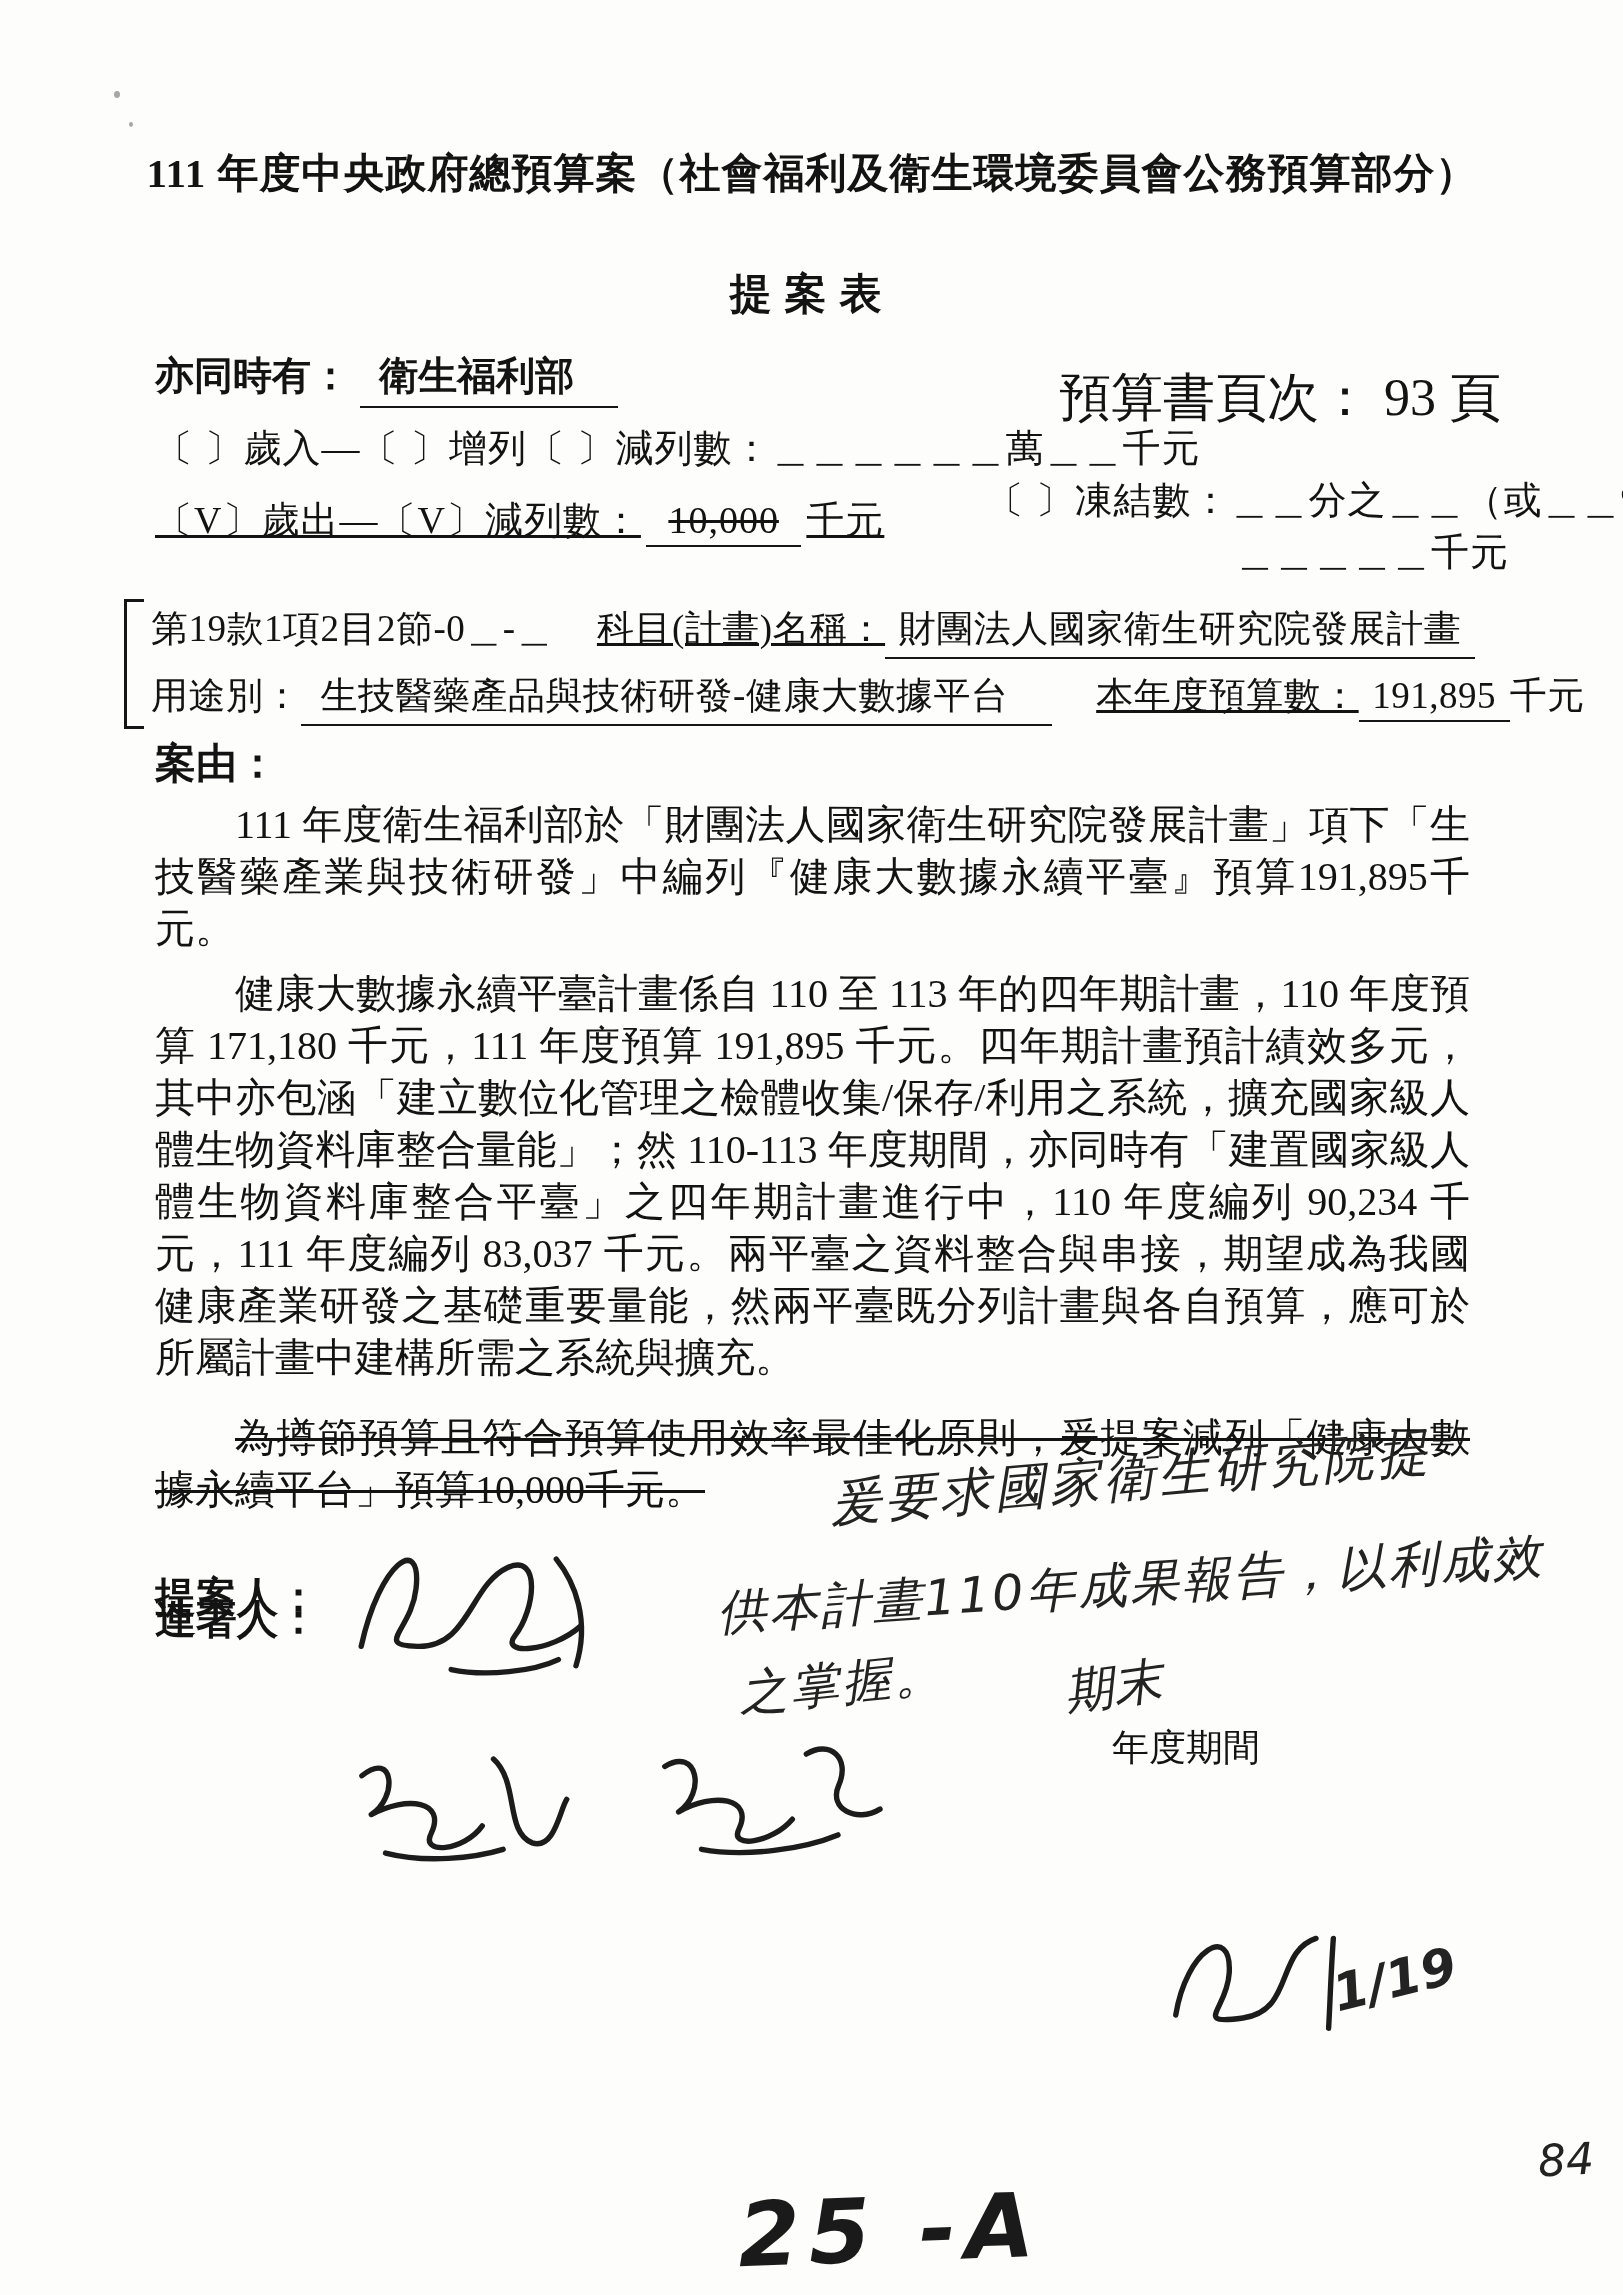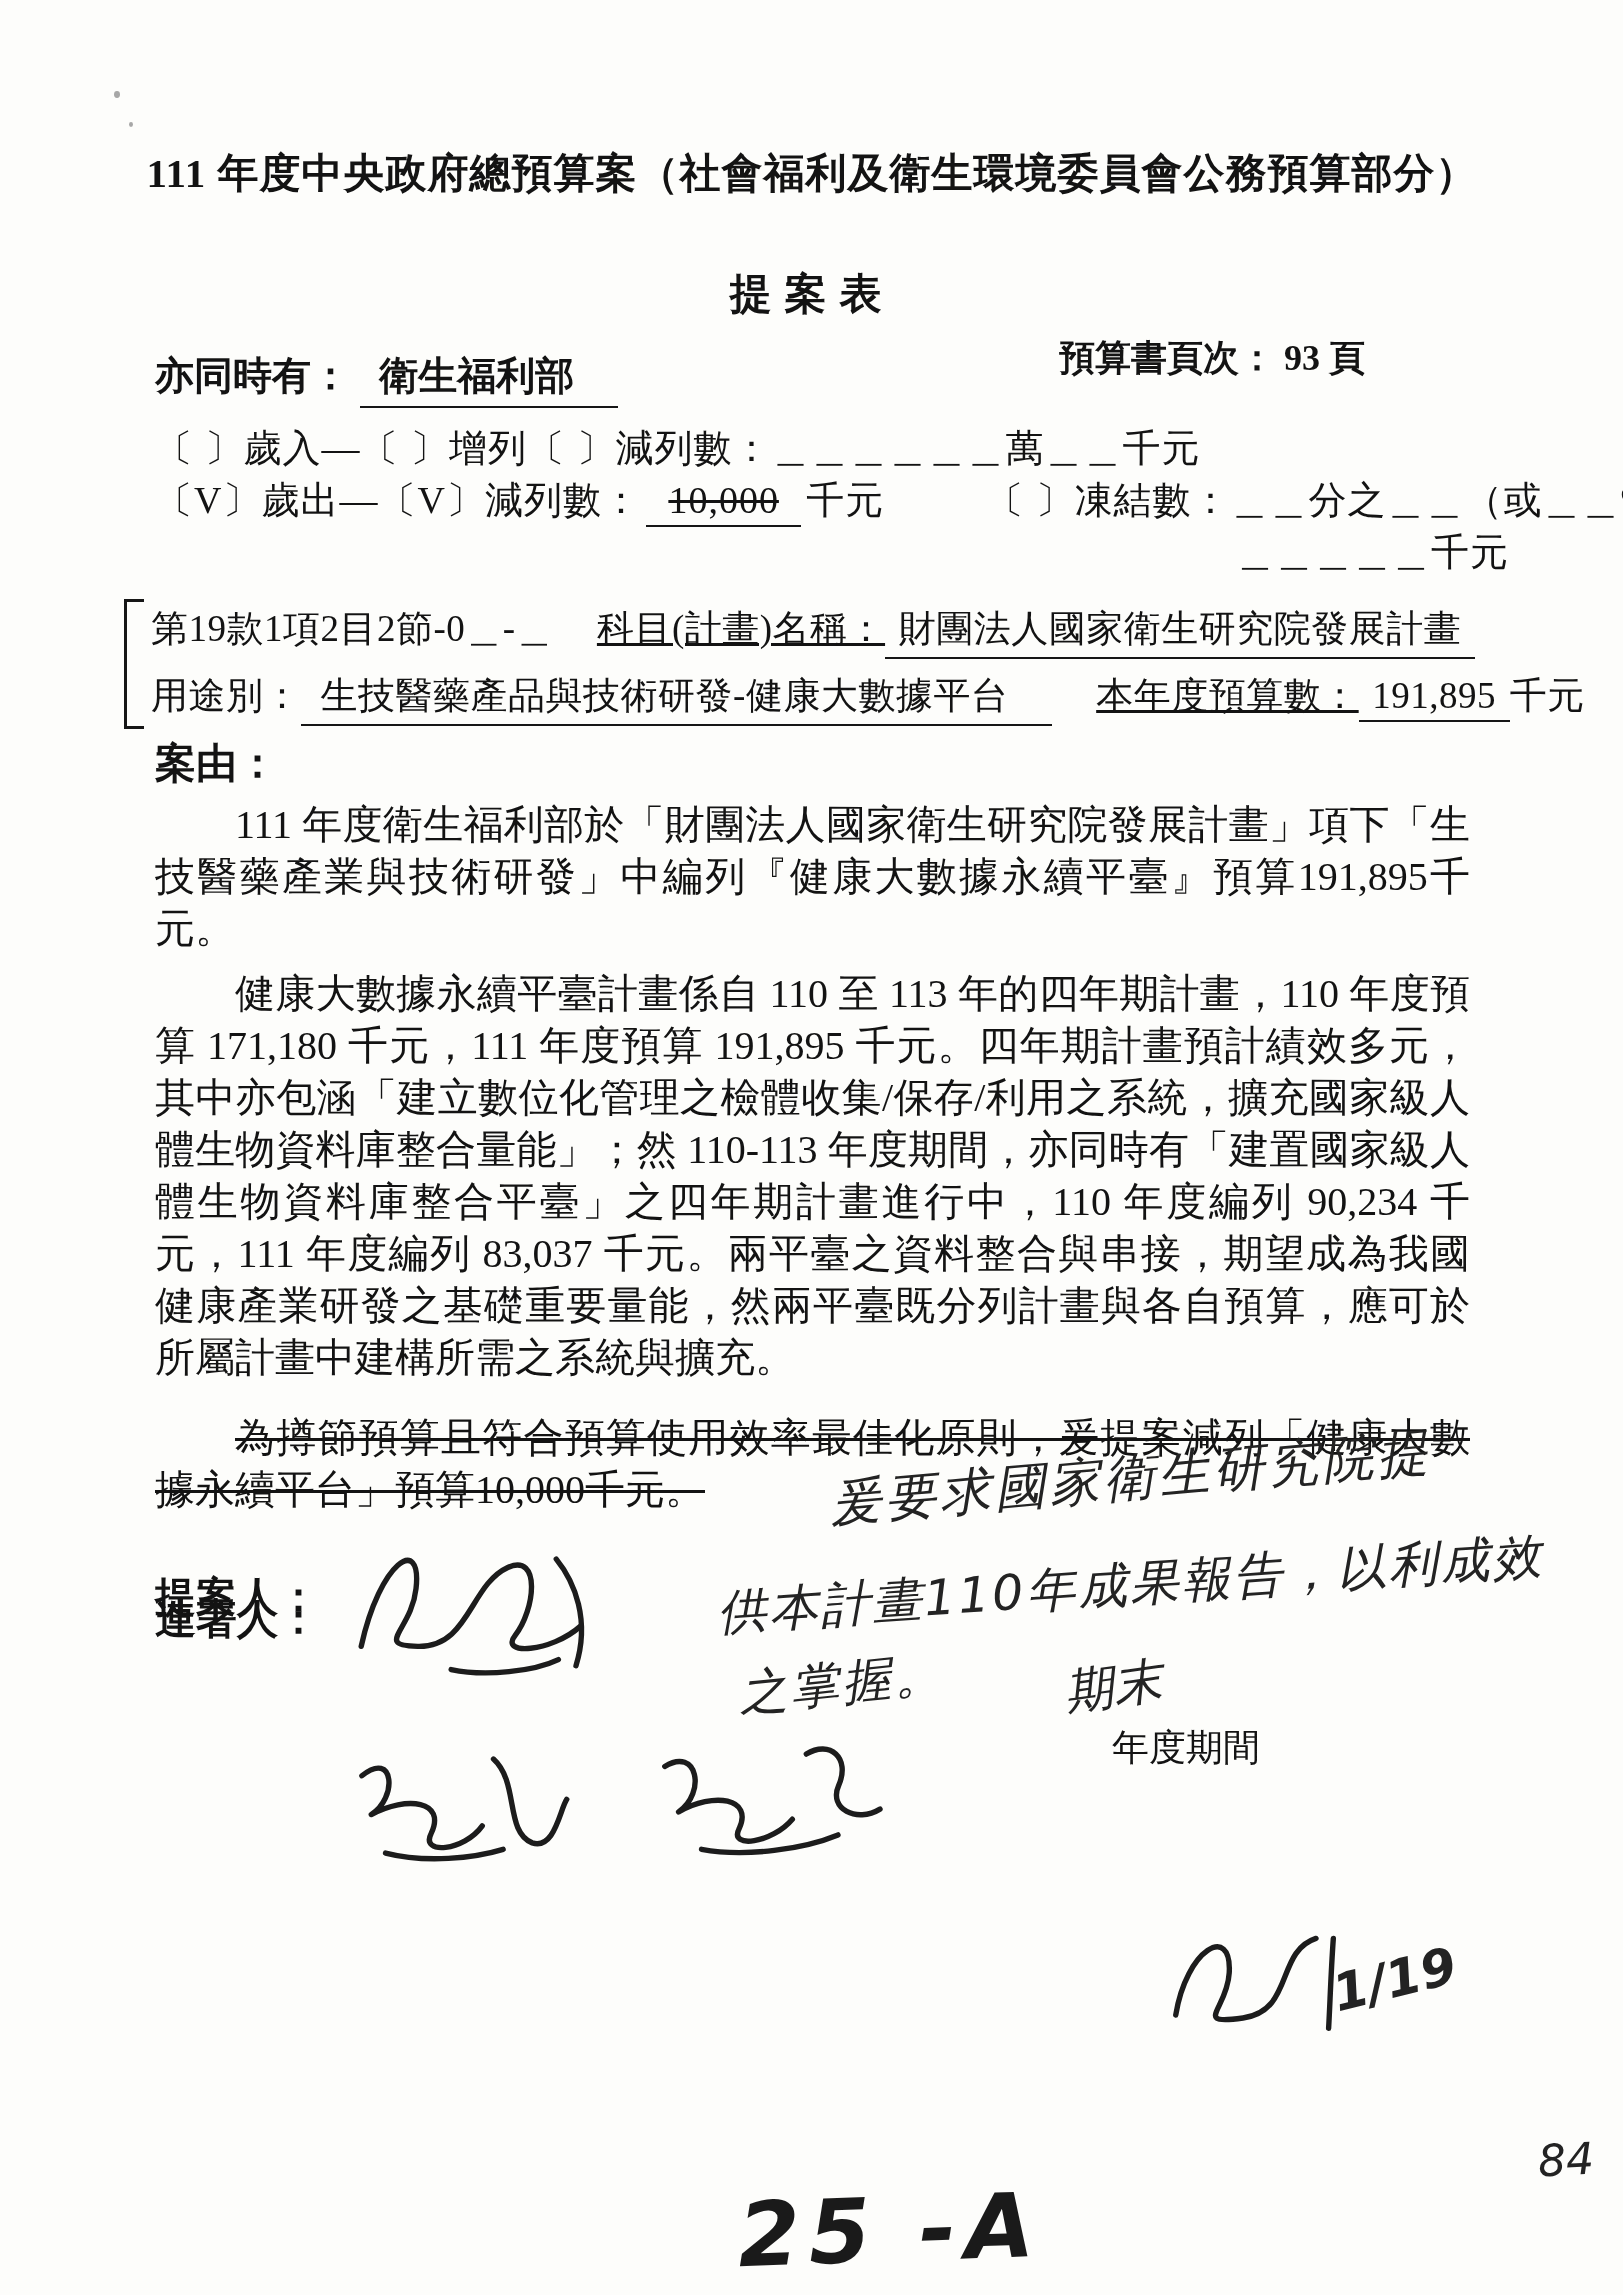--- a/index.html
+++ b/index.html
@@ -11,24 +11,24 @@
     font-family:"Liberation Serif","DejaVu Serif",serif;
     color:#131313;
     overflow:hidden;
   }
   .abs { position:absolute; white-space:nowrap; }
 
   .title    { top:146px;  left:0; width:100%; text-align:center; font-size:41px; font-weight:600; letter-spacing:1px; }
   .subtitle { top:266px;  left:0; width:100%; text-align:center; font-size:42px; font-weight:600; letter-spacing:12.8px; }
 
   .unit-left  { top:349px;  left:155px;  font-size:39px; font-weight:600; }
-  .unit-right { top:334px;  left:1059px; font-size:36px; font-weight:700; }
+  .unit-right { top:363px;  left:1059px; font-size:52px; font-weight:400; }
 
   .chk1   { top:423px;  left:155px;  font-size:38px; letter-spacing:1px; }
-  .chk2   { top:475px;  left:155px;  font-size:38px; letter-spacing:1px; }
+  .chk2   { top:495px;  left:155px;  font-size:38px; letter-spacing:1px;text-decoration:underline; }
   .chk2r  { top:475px;  left:986px; font-size:38px; letter-spacing:1px; }
   .chk3   { top:527px; left:1236px; font-size:38px; letter-spacing:1px; }
 
   .bracket {
     top:599px; left:124px; width:16.7px; height:124px;
     border-left:3.4px solid #161616;
     border-top:3.4px solid #161616;
     border-bottom:3.4px solid #161616;
   }
   .clause1 { top:604px; left:151px; font-size:37px; letter-spacing:0.5px; }

